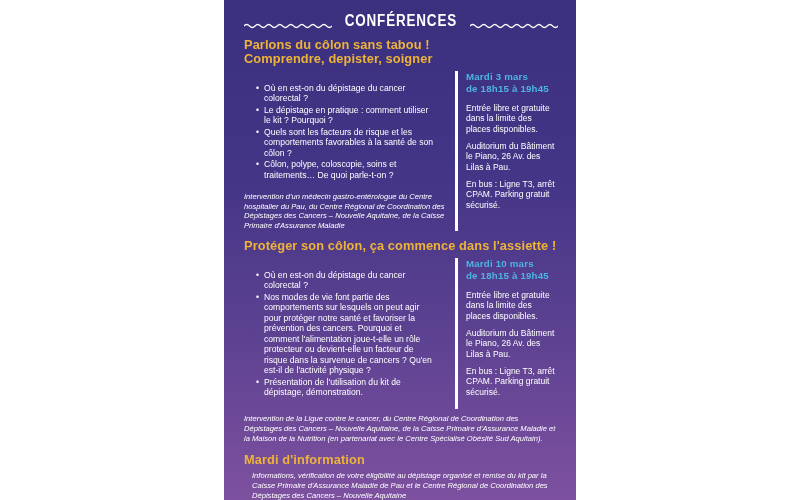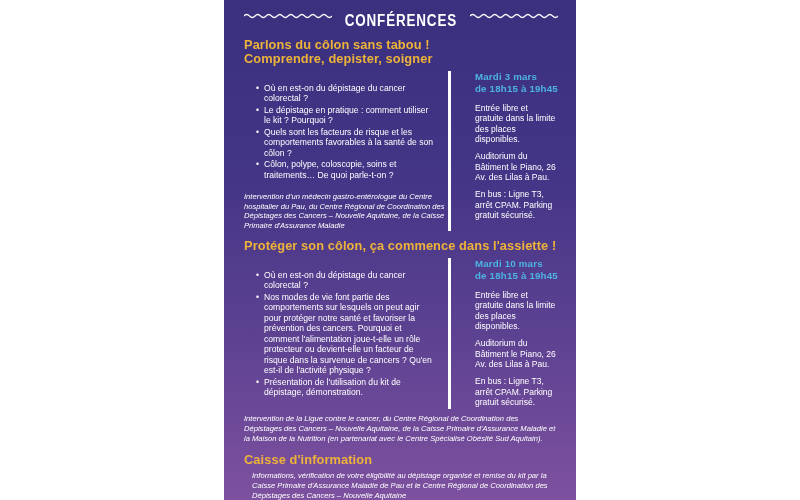--- a/index.html
+++ b/index.html
@@ -5,30 +5,30 @@
   html,body{margin:0;padding:0}
   body{
     width:800px;height:500px;background:#ffffff;position:relative;overflow:hidden;
     font-family:"Liberation Sans", sans-serif;
   }
   .flyer{
     position:absolute;left:224px;top:0;width:352px;height:500px;box-sizing:border-box;
     background:linear-gradient(180deg,#39307e 0%,#443586 35%,#5e4292 68%,#7d519f 100%);
     color:#ffffff;padding:9px 18px 0 20px;
   }
-  .title-row{display:flex;align-items:flex-start;justify-content:space-between;margin-top:3px}
+  .title-row{display:flex;align-items:flex-end;justify-content:space-between;margin-top:3px}
   .wave{flex:1;display:flex;align-items:center}
   .title{
     font-weight:bold;font-size:16px;letter-spacing:1px;white-space:nowrap;
     transform:scaleX(.84);transform-origin:center;margin:0 2px;
   }
   .sec-heading{color:#eeb339;font-weight:bold;font-size:12.8px;line-height:1.08;letter-spacing:.1px;margin-top:8px}
   .columns{display:flex;margin-top:5px}
   .col-left{width:204px;flex:none}
-  .col-right{flex:1;border-left:3px solid #ffffff;padding-left:24px;margin-left:0}
+  .col-right{flex:1;border-left:3px solid #ffffff;padding-left:8px;margin-left:7px}
   ul.bullets{margin:12px;padding:0;list-style:none;font-size:8.6px;line-height:1.22}
   ul.bullets li{position:relative;padding-left:8px;margin-bottom:1px}
   ul.bullets li::before{content:"•";position:absolute;left:0}
   .note{font-style:italic;font-size:7.6px;line-height:1.28;margin-top:7px}
   .note.fullwidth{margin-top:5px}
   .event-date div{color:#4db4e2;font-weight:bold;font-size:9.7px;line-height:1.3;letter-spacing:.2px}
   .event-p{font-size:8.5px;line-height:1.22;margin-top:7px}
   .stands{margin-top:9px}
   .stand-item{margin-top:5px}
   .stand-title{
@@ -104,21 +104,21 @@
         <div class="event-p">Entrée libre et gratuite dans la limite des places disponibles.</div>
         <div class="event-p">Auditorium du Bâtiment le Piano, 26 Av. des Lilas à Pau.</div>
         <div class="event-p">En bus : Ligne T3, arrêt CPAM. Parking gratuit sécurisé.</div>
       </div>
     </div>
     <div class="note fullwidth">Intervention de la Ligue contre le cancer, du Centre Régional de Coordination des Dépistages des Cancers – Nouvelle Aquitaine, de la Caisse Primaire d'Assurance Maladie et la Maison de la Nutrition (en partenariat avec le Centre Spécialisé Obésité Sud Aquitain).</div>
   </div>
 
   <div class="stands">
     <div class="sec-heading">
-      <div>Caisse d'information</div>
+      <div>Mardi d'information</div>
     </div>
     <div class="stand-item">
       <div class="stand-note">Informations, vérification de votre éligibilité au dépistage organisé et remise du kit par la Caisse Primaire d'Assurance Maladie de Pau et le Centre Régional de Coordination des Dépistages des Cancers – Nouvelle Aquitaine</div>
 
     </div>
 
   </div>
 
 </div>
 

